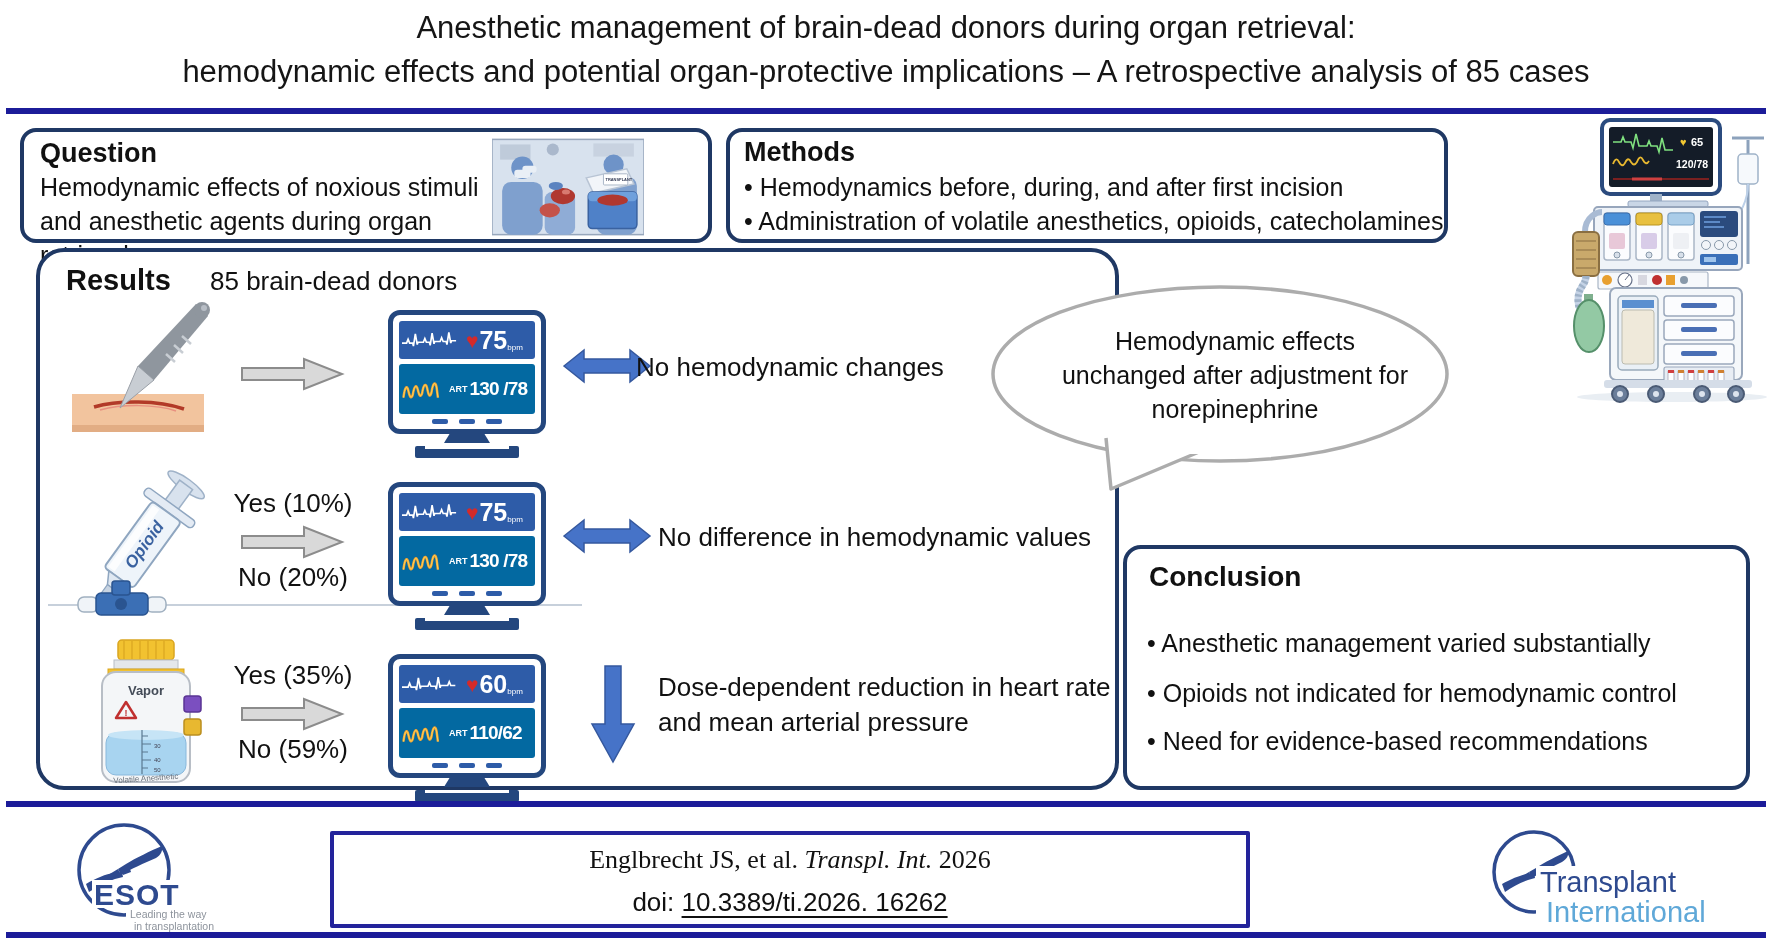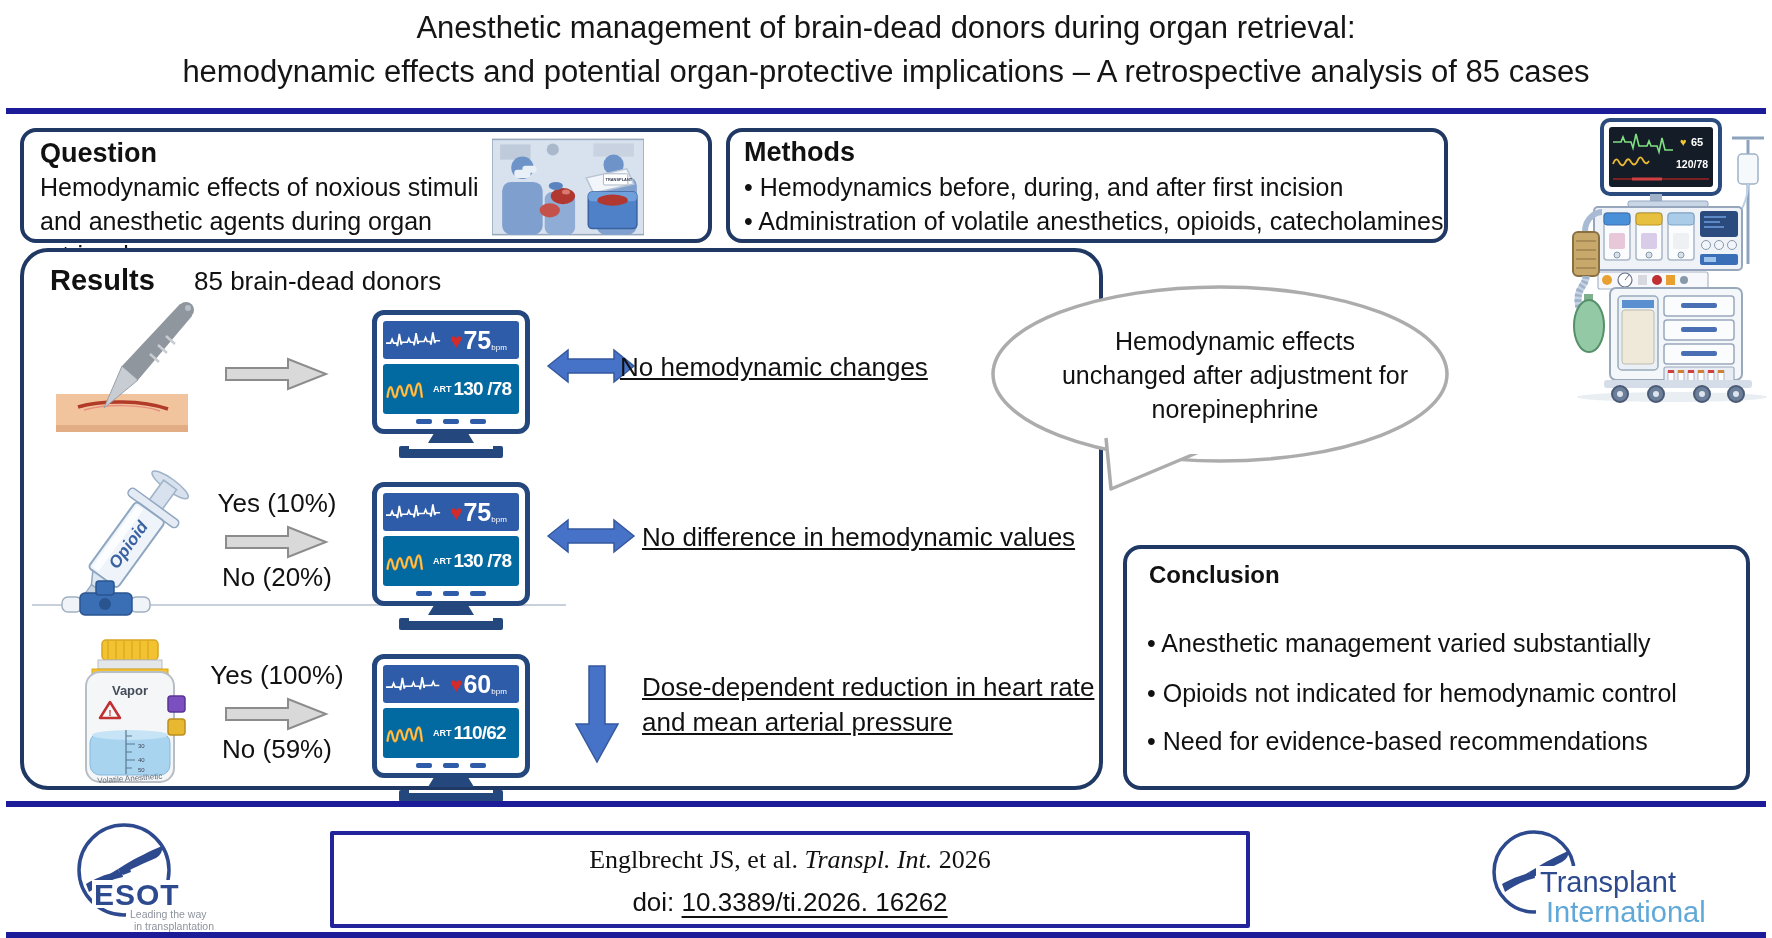--- a/index.html
+++ b/index.html
@@ -8,21 +8,21 @@
   .abs{position:absolute;}
   .h-rule{position:absolute;left:6px;right:6px;height:6px;background:#1c1c99;}
   .title{position:absolute;left:0;right:0;text-align:center;font-size:31px;color:#151515;}
   .box{position:absolute;background:#fff;border:4px solid #1f3864;box-sizing:border-box;}
   .q-box{border-radius:16px;}
   .m-box{border-radius:16px;}
   .r-box{border-radius:28px;}
   .c-box{border-radius:18px;}
   .heading{font-weight:bold;font-size:27px;color:#111;}
   .body-text{font-size:25px;line-height:34px;}
-  .finding{font-size:26px;line-height:35px;text-decoration:underline;}
+  .finding{font-size:26px;line-height:35px;}
   .yn-label{font-size:26px;text-align:center;width:150px;}
   
   .monitor{position:absolute;width:158px;}
   .mframe{width:158px;box-sizing:border-box;border:5px solid #24477e;border-radius:12px;background:#fff;padding:6px 6px 2px;}
   .strip{border-radius:3px;display:flex;align-items:center;padding:0 3px;box-sizing:border-box;}
   .strip.ecg{height:38px;background:#2e5ca8;}
   .strip.art{height:50px;background:#0369a1;margin-top:5px;}
   .ecg-svg{width:64px;height:30px;flex:none;}
   .heart{color:#d42a2a;font-size:21px;line-height:1;margin-right:1px;}
   .hr-num{color:#fff;font-weight:bold;font-size:25px;}
@@ -174,21 +174,21 @@
         <circle cx="48" cy="280" r="3" fill="#dde4ee"></circle>
       <circle cx="84" cy="280" r="8" fill="#6b7e9a" stroke="#4a5a74" stroke-width="2"></circle>
         <circle cx="84" cy="280" r="3" fill="#dde4ee"></circle>
       <circle cx="130" cy="280" r="8" fill="#6b7e9a" stroke="#4a5a74" stroke-width="2"></circle>
         <circle cx="130" cy="280" r="3" fill="#dde4ee"></circle>
       <circle cx="164" cy="280" r="8" fill="#6b7e9a" stroke="#4a5a74" stroke-width="2"></circle>
         <circle cx="164" cy="280" r="3" fill="#dde4ee"></circle>
     </g>
   </svg>
 
-  <div class="box r-box" style="left:20px;top:248px;width:1083px;height:542px;">
+  <div class="box r-box" style="left:36px;top:248px;width:1083px;height:542px;">
     <div class="heading" style="position:absolute;left:26px;top:12px;font-size:29px;">Results</div>
     <div style="position:absolute;left:170px;top:14px;font-size:26px;">85 brain-dead donors</div>
 
     <svg class="abs" style="left:22px;top:42px;" width="165" height="140" viewBox="0 0 165 140">
       <rect x="10" y="100" width="132" height="38" fill="#f2c49e"></rect>
       <rect x="10" y="131" width="132" height="7" fill="#e2ad84"></rect>
       <path d="M32 113 C56 106 96 106 122 115" stroke="#b23a28" stroke-width="3.5" fill="none"></path>
       <path d="M38 116 C60 110 94 110 114 117" stroke="#e89080" stroke-width="1.5" fill="none"></path>
       <polygon points="58,114 76,72 92,86" fill="#c8cdd3" stroke="#9aa0a8" stroke-width="1"></polygon>
       <polygon points="76,72 92,86 146,22 134,10" fill="#8f969e"></polygon>
@@ -307,21 +307,21 @@
       <ellipse cx="66" cy="97" rx="38" ry="5" fill="#c6e4f6"></ellipse>
       <path d="M62 92 v44" stroke="#5a7890" stroke-width="1.2"></path>
       <path d="M62 98 h6 M62 106 h9 M62 114 h6 M62 122 h9 M62 130 h6" stroke="#5a7890" stroke-width="1.2"></path>
       <text x="74" y="110" font-size="6" fill="#445">30</text>
       <text x="74" y="124" font-size="6" fill="#445">40</text>
       <text x="74" y="134" font-size="6" fill="#445">50</text>
       <rect x="104" y="58" width="17" height="16" rx="3" fill="#7b4fc0" stroke="#5a3494" stroke-width="1.5"></rect>
       <rect x="104" y="81" width="17" height="16" rx="3" fill="#e8b830" stroke="#bb8f1f" stroke-width="1.5"></rect>
       <text x="66" y="143" font-size="8" fill="#666e78" text-anchor="middle" transform="rotate(-4 66 143)">Volatile Anesthetic</text>
     </svg>
-    <div class="yn-label" style="position:absolute;left:178px;top:408px;">Yes (100%)</div>
+    <div class="yn-label" style="position:absolute;left:178px;top:408px;">Yes (35%)</div>
     <svg class="abs" style="left:200px;top:444px;" width="105" height="36" viewBox="0 0 105 36">
       <polygon points="2,12 64,12 64,3 102,18 64,33 64,24 2,24" fill="#d9d9d9" stroke="#8c8c8c" stroke-width="2"></polygon>
     </svg>
     <div class="yn-label" style="position:absolute;left:178px;top:482px;">No (59%)</div>
 
     <div class="monitor" style="left:348px;top:402px;">
       <div class="mframe">
         <div class="strip ecg">
           <svg class="ecg-svg" viewBox="0 0 84 32">
             <path d="M0 20 h8 l2 -5 2 5 h6 l1 4 2.5 -16 2.5 14 1 -3 h9 l2 -5 2 5 h6 l1 4 2.5 -16 2.5 14 1 -3 h9 l2 -5 2 5 h6" stroke="#ffffff" stroke-width="2.2" fill="none"></path>
@@ -357,21 +357,21 @@
   </div>
 
   <svg class="abs" style="left:985px;top:282px;" width="470" height="218" viewBox="0 0 470 218">
     <ellipse cx="235" cy="92" rx="227" ry="87" fill="#ffffff" stroke="#acacac" stroke-width="3.5"></ellipse>
     <path d="M214 170 L126 207 L121 156" fill="#ffffff" stroke="#acacac" stroke-width="3.5" stroke-linejoin="round"></path>
     <rect x="130" y="150" width="90" height="22" fill="#ffffff"></rect>
   </svg>
   <div class="bubble-text" style="left:1050px;top:324px;width:370px;">Hemodynamic effects unchanged after adjustment for norepinephrine</div>
 
   <div class="box c-box" style="left:1123px;top:545px;width:627px;height:245px;">
-    <div class="heading" style="position:absolute;left:22px;top:12px;font-size:24px;">Conclusion</div>
+    <div class="heading" style="position:absolute;left:22px;top:12px;font-size:28px;">Conclusion</div>
     <div class="bullet" style="left:20px;top:80px;">• Anesthetic management varied substantially</div>
     <div class="bullet" style="left:20px;top:130px;">• Opioids not indicated for hemodynamic control</div>
     <div class="bullet" style="left:20px;top:178px;">• Need for evidence-based recommendations</div>
   </div>
 
   <div class="h-rule" style="top:801px;"></div>
 
   <svg class="abs" style="left:66px;top:820px;" width="150" height="114" viewBox="0 0 150 114">
     <circle cx="58" cy="50" r="45" fill="none" stroke="#2e4a8f" stroke-width="3.5"></circle>
     <path d="M96 26 C84 31 70 38 60 44 L52 49 L55 55 C65 49 78 43 90 38 C95 35 97 30 96 26 Z" fill="#2e4a8f"></path>

